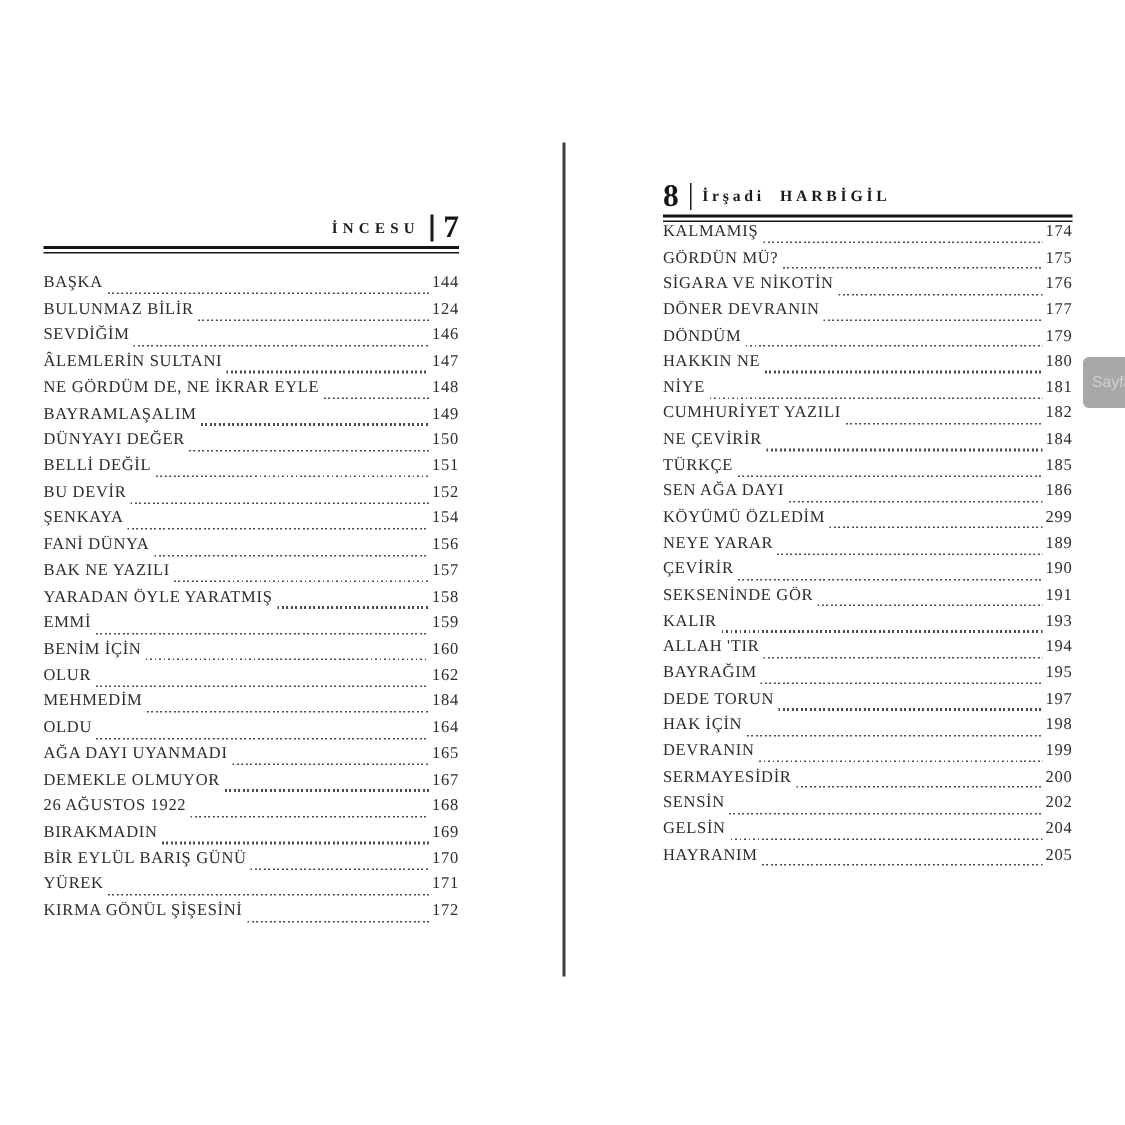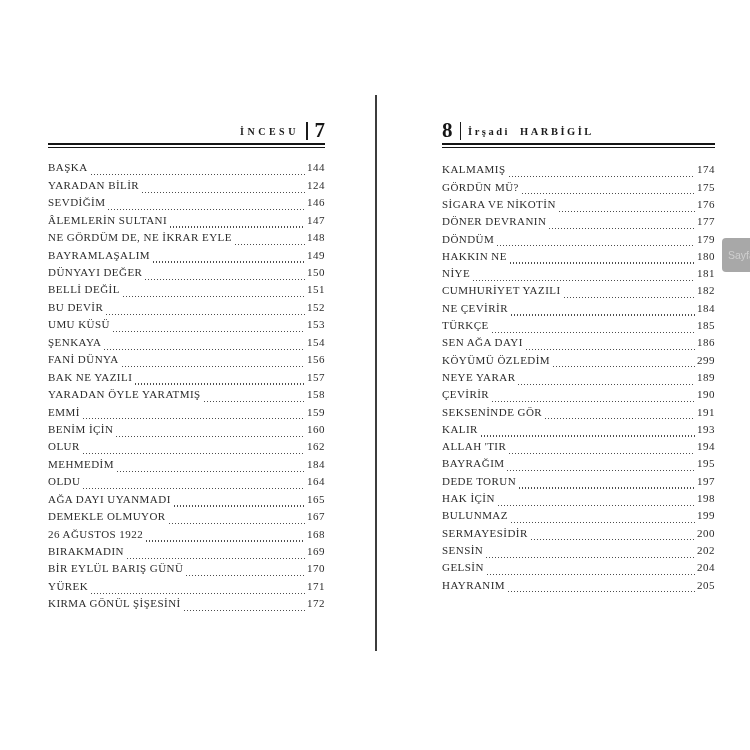--- a/index.html
+++ b/index.html
@@ -14,21 +14,21 @@
     overflow: hidden;
     font-family: "Liberation Serif", "DejaVu Serif", serif;
     color: #2e2e2e;
   }
 
   
   .page {
     position: absolute;
     top: 118px;
   }
-  .page-left  { left: 48px;  width: 277px; }
+  .page-left  { left: 29px;  width: 277px; margin-top: 21px; }
   .page-right { left: 442px; width: 273px; }
 
   
   .running-head {
     display: flex;
     align-items: flex-end;
     height: 22px;
   }
   .running-head.align-right { justify-content: flex-end; }
   .head-title {
@@ -67,21 +67,21 @@
 
   .double-rule {
     margin-top: 3px;
     height: 2.4px;
     border-top: 2.6px solid #151515;
     border-bottom: 1.2px solid #151515;
   }
 
   
   .toc-list { margin-top: 13px; }
-  .page-right .toc-list { margin-top: 15px; }
+  .page-right .toc-list { margin-top: 0; }
 
   .toc-row {
     display: flex;
     align-items: flex-start;
     height: 17.45px;
     font-size: 11px;
     letter-spacing: 0.45px;
     color: #2c2c2c;
   }
   .page-right .toc-row { height: 17.3px; }
@@ -140,21 +140,21 @@
   <div class="double-rule"></div>
   <div class="toc-list">
 
       <div class="toc-row">
         <span class="toc-title">BAŞKA</span>
         <span class="toc-leader"></span>
         <span class="toc-pagenum">144</span>
       </div>
 
       <div class="toc-row">
-        <span class="toc-title">YARADAN BİLİR</span>
+        <span class="toc-title">BULUNMAZ BİLİR</span>
         <span class="toc-leader"></span>
         <span class="toc-pagenum">124</span>
       </div>
 
       <div class="toc-row">
         <span class="toc-title">SEVDİĞİM</span>
         <span class="toc-leader"></span>
         <span class="toc-pagenum">146</span>
       </div>
 
@@ -187,25 +187,20 @@
         <span class="toc-leader"></span>
         <span class="toc-pagenum">151</span>
       </div>
 
       <div class="toc-row">
         <span class="toc-title">BU DEVİR</span>
         <span class="toc-leader"></span>
         <span class="toc-pagenum">152</span>
       </div>
 
-      <div class="toc-row">
-        <span class="toc-title">UMU KÜSÜ</span>
-        <span class="toc-leader"></span>
-        <span class="toc-pagenum">153</span>
-      </div>
 
       <div class="toc-row">
         <span class="toc-title">ŞENKAYA</span>
         <span class="toc-leader"></span>
         <span class="toc-pagenum">154</span>
       </div>
 
       <div class="toc-row">
         <span class="toc-title">FANİ DÜNYA</span>
         <span class="toc-leader"></span>
@@ -422,21 +417,21 @@
         <span class="toc-pagenum">197</span>
       </div>
 
       <div class="toc-row">
         <span class="toc-title">HAK İÇİN</span>
         <span class="toc-leader"></span>
         <span class="toc-pagenum">198</span>
       </div>
 
       <div class="toc-row">
-        <span class="toc-title">BULUNMAZ</span>
+        <span class="toc-title">DEVRANIN</span>
         <span class="toc-leader"></span>
         <span class="toc-pagenum">199</span>
       </div>
 
       <div class="toc-row">
         <span class="toc-title">SERMAYESİDİR</span>
         <span class="toc-leader"></span>
         <span class="toc-pagenum">200</span>
       </div>
 

